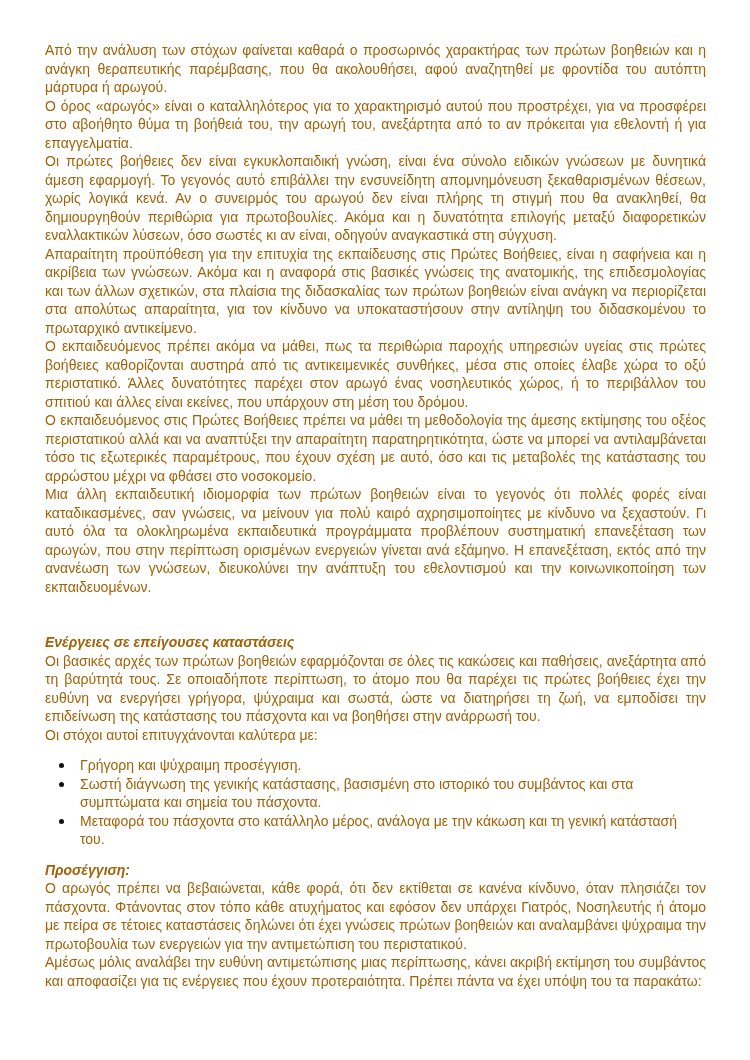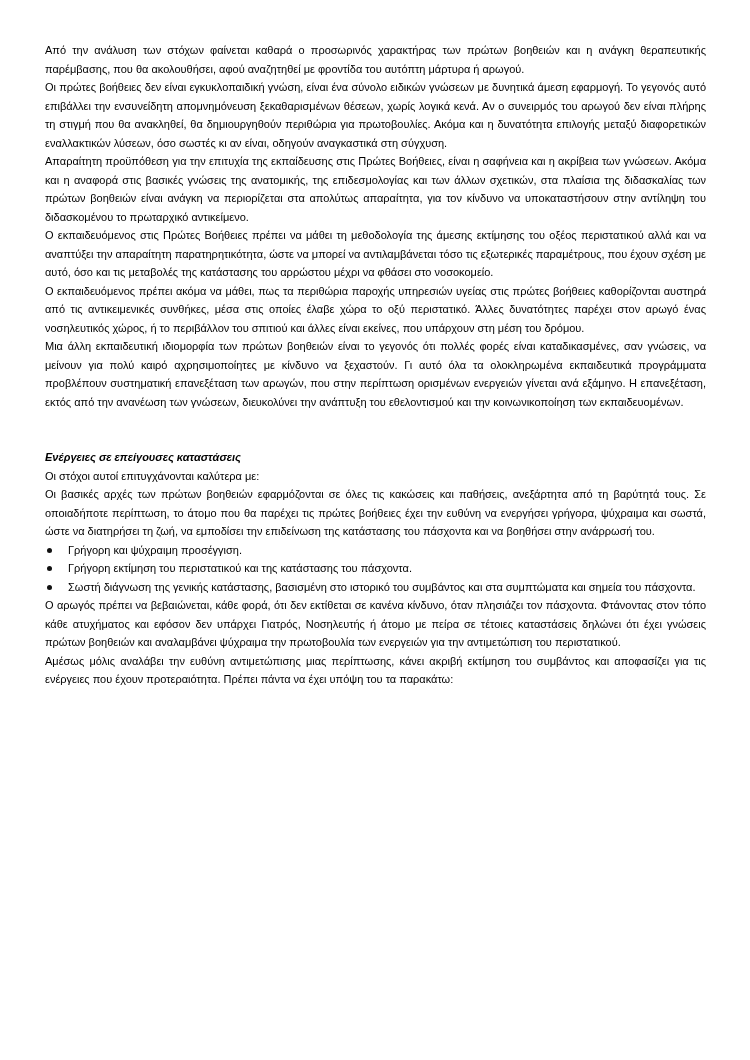--- a/index.html
+++ b/index.html
@@ -3,56 +3,58 @@
 <meta charset="utf-8">
 <style>
   html, body { margin: 0; padding: 0; background: #ffffff; }
   body { width: 750px; height: 1060px; position: relative; overflow: hidden; }
   .page {
     position: absolute;
     left: 45px;
     top: 41px;
     width: 661px;
     font-family: "Liberation Sans", sans-serif;
-    font-size: 11px;
+    font-size: 14px;
     line-height: 18.5px;
-    color: #000000;
+    color: #a16207;
   }
   .page p { margin: 0; text-align: justify; }
   .spacer { height: 37px; }
   .heading { font-weight: bold; margin: 0; font-style: italic; }
-  ul.bullets { list-style: none; margin: 0; padding: 0; }
+  ul.bullets { list-style: none; margin: 12px; padding: 0; }
   ul.bullets li { position: relative; padding-left: 23px; text-align: left; }
   ul.bullets li .bullet {
     position: absolute; left: 0; top: 0; width: 23px;
   }
   ul.bullets li .bullet::before {
     content: ""; position: absolute; left: 2px; top: 7px;
     width: 5px; height: 5px; border-radius: 50%; background: #111111;
   }
 </style>
 </head>
 <body>
 
 <div class="page">
   <p>Από την ανάλυση των στόχων φαίνεται καθαρά ο προσωρινός χαρακτήρας των πρώτων βοηθειών και η ανάγκη θεραπευτικής παρέμβασης, που θα ακολουθήσει, αφού αναζητηθεί με φροντίδα του αυτόπτη μάρτυρα ή αρωγού.</p>
+  <p>Ο όρος «αρωγός» είναι ο καταλληλότερος για το χαρακτηρισμό αυτού που προστρέχει, για να προσφέρει στο αβοήθητο θύμα τη βοήθειά του, την αρωγή του, ανεξάρτητα από το αν πρόκειται για εθελοντή ή για επαγγελματία.</p>
   <p>Οι πρώτες βοήθειες δεν είναι εγκυκλοπαιδική γνώση, είναι ένα σύνολο ειδικών γνώσεων με δυνητικά άμεση εφαρμογή. Το γεγονός αυτό επιβάλλει την ενσυνείδητη απομνημόνευση ξεκαθαρισμένων θέσεων, χωρίς λογικά κενά. Αν ο συνειρμός του αρωγού δεν είναι πλήρης τη στιγμή που θα ανακληθεί, θα δημιουργηθούν περιθώρια για πρωτοβουλίες. Ακόμα και η δυνατότητα επιλογής μεταξύ διαφορετικών εναλλακτικών λύσεων, όσο σωστές κι αν είναι, οδηγούν αναγκαστικά στη σύγχυση.</p>
   <p>Απαραίτητη προϋπόθεση για την επιτυχία της εκπαίδευσης στις Πρώτες Βοήθειες, είναι η σαφήνεια και η ακρίβεια των γνώσεων. Ακόμα και η αναφορά στις βασικές γνώσεις της ανατομικής, της επιδεσμολογίας και των άλλων σχετικών, στα πλαίσια της διδασκαλίας των πρώτων βοηθειών είναι ανάγκη να περιορίζεται στα απολύτως απαραίτητα, για τον κίνδυνο να υποκαταστήσουν στην αντίληψη του διδασκομένου το πρωταρχικό αντικείμενο.</p>
+  <p>Ο εκπαιδευόμενος πρέπει ακόμα να μάθει, πως τα περιθώρια παροχής υπηρεσιών υγείας στις πρώτες βοήθειες καθορίζονται αυστηρά από τις αντικειμενικές συνθήκες, μέσα στις οποίες έλαβε χώρα το οξύ περιστατικό. Άλλες δυνατότητες παρέχει στον αρωγό ένας νοσηλευτικός χώρος, ή το περιβάλλον του σπιτιού και άλλες είναι εκείνες, που υπάρχουν στη μέση του δρόμου.</p>
   <p>Ο εκπαιδευόμενος στις Πρώτες Βοήθειες πρέπει να μάθει τη μεθοδολογία της άμεσης εκτίμησης του οξέος περιστατικού αλλά και να αναπτύξει την απαραίτητη παρατηρητικότητα, ώστε να μπορεί να αντιλαμβάνεται τόσο τις εξωτερικές παραμέτρους, που έχουν σχέση με αυτό, όσο και τις μεταβολές της κατάστασης του αρρώστου μέχρι να φθάσει στο νοσοκομείο.</p>
-  <p>Ο εκπαιδευόμενος πρέπει ακόμα να μάθει, πως τα περιθώρια παροχής υπηρεσιών υγείας στις πρώτες βοήθειες καθορίζονται αυστηρά από τις αντικειμενικές συνθήκες, μέσα στις οποίες έλαβε χώρα το οξύ περιστατικό. Άλλες δυνατότητες παρέχει στον αρωγό ένας νοσηλευτικός χώρος, ή το περιβάλλον του σπιτιού και άλλες είναι εκείνες, που υπάρχουν στη μέση του δρόμου.</p>
   <p>Μια άλλη εκπαιδευτική ιδιομορφία των πρώτων βοηθειών είναι το γεγονός ότι πολλές φορές είναι καταδικασμένες, σαν γνώσεις, να μείνουν για πολύ καιρό αχρησιμοποίητες με κίνδυνο να ξεχαστούν. Γι αυτό όλα τα ολοκληρωμένα εκπαιδευτικά προγράμματα προβλέπουν συστηματική επανεξέταση των αρωγών, που στην περίπτωση ορισμένων ενεργειών γίνεται ανά εξάμηνο. Η επανεξέταση, εκτός από την ανανέωση των γνώσεων, διευκολύνει την ανάπτυξη του εθελοντισμού και την κοινωνικοποίηση των εκπαιδευομένων.</p>
 
   <div class="spacer"></div>
 
   <p class="heading">Ενέργειες σε επείγουσες καταστάσεις</p>
+  <p>Οι βασικές αρχές των πρώτων βοηθειών εφαρμόζονται σε όλες τις κακώσεις και παθήσεις, ανεξάρτητα από τη βαρύτητά τους. Σε οποιαδήποτε περίπτωση, το άτομο που θα παρέχει τις πρώτες βοήθειες έχει την ευθύνη να ενεργήσει γρήγορα, ψύχραιμα και σωστά, ώστε να διατηρήσει τη ζωή, να εμποδίσει την επιδείνωση της κατάστασης του πάσχοντα και να βοηθήσει στην ανάρρωσή του.</p>
   <p>Οι στόχοι αυτοί επιτυγχάνονται καλύτερα με:</p>
-  <p>Οι βασικές αρχές των πρώτων βοηθειών εφαρμόζονται σε όλες τις κακώσεις και παθήσεις, ανεξάρτητα από τη βαρύτητά τους. Σε οποιαδήποτε περίπτωση, το άτομο που θα παρέχει τις πρώτες βοήθειες έχει την ευθύνη να ενεργήσει γρήγορα, ψύχραιμα και σωστά, ώστε να διατηρήσει τη ζωή, να εμποδίσει την επιδείνωση της κατάστασης του πάσχοντα και να βοηθήσει στην ανάρρωσή του.</p>
 
   <ul class="bullets">
     <li><span class="bullet"></span><span>Γρήγορη και ψύχραιμη προσέγγιση.</span></li>
-    <li><span class="bullet"></span><span>Γρήγορη εκτίμηση του περιστατικού και της κατάστασης του πάσχοντα.</span></li>
     <li><span class="bullet"></span><span>Σωστή διάγνωση της γενικής κατάστασης, βασισμένη στο ιστορικό του συμβάντος και στα συμπτώματα και σημεία του πάσχοντα.</span></li>
+    <li><span class="bullet"></span><span>Μεταφορά του πάσχοντα στο κατάλληλο μέρος, ανάλογα με την κάκωση και τη γενική κατάστασή του.</span></li>
   </ul>
 
+  <p class="heading">Προσέγγιση:</p>
   <p>Ο αρωγός πρέπει να βεβαιώνεται, κάθε φορά, ότι δεν εκτίθεται σε κανένα κίνδυνο, όταν πλησιάζει τον πάσχοντα. Φτάνοντας στον τόπο κάθε ατυχήματος και εφόσον δεν υπάρχει Γιατρός, Νοσηλευτής ή άτομο με πείρα σε τέτοιες καταστάσεις δηλώνει ότι έχει γνώσεις πρώτων βοηθειών και αναλαμβάνει ψύχραιμα την πρωτοβουλία των ενεργειών για την αντιμετώπιση του περιστατικού.</p>
 
   <p>Αμέσως μόλις αναλάβει την ευθύνη αντιμετώπισης μιας περίπτωσης, κάνει ακριβή εκτίμηση του συμβάντος και αποφασίζει για τις ενέργειες που έχουν προτεραιότητα. Πρέπει πάντα να έχει υπόψη του τα παρακάτω:</p>
 </div>
 
 </body></html>

